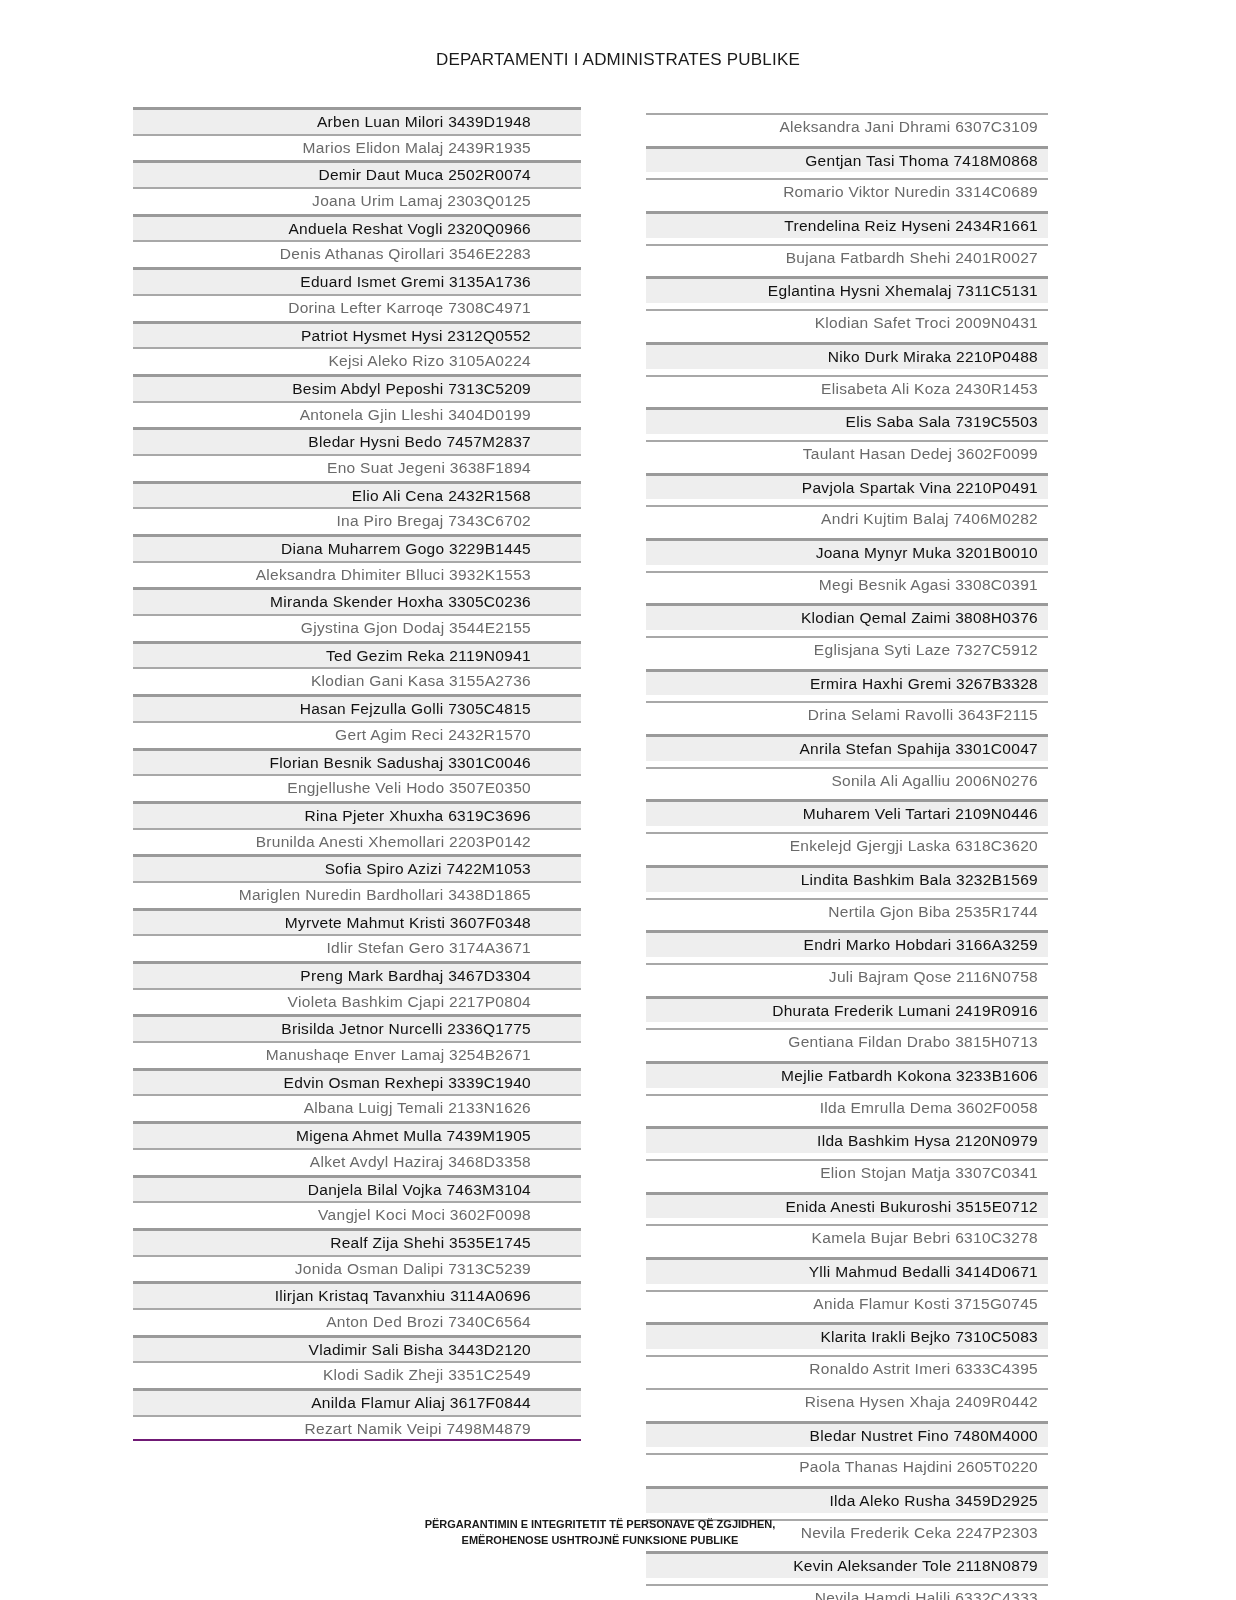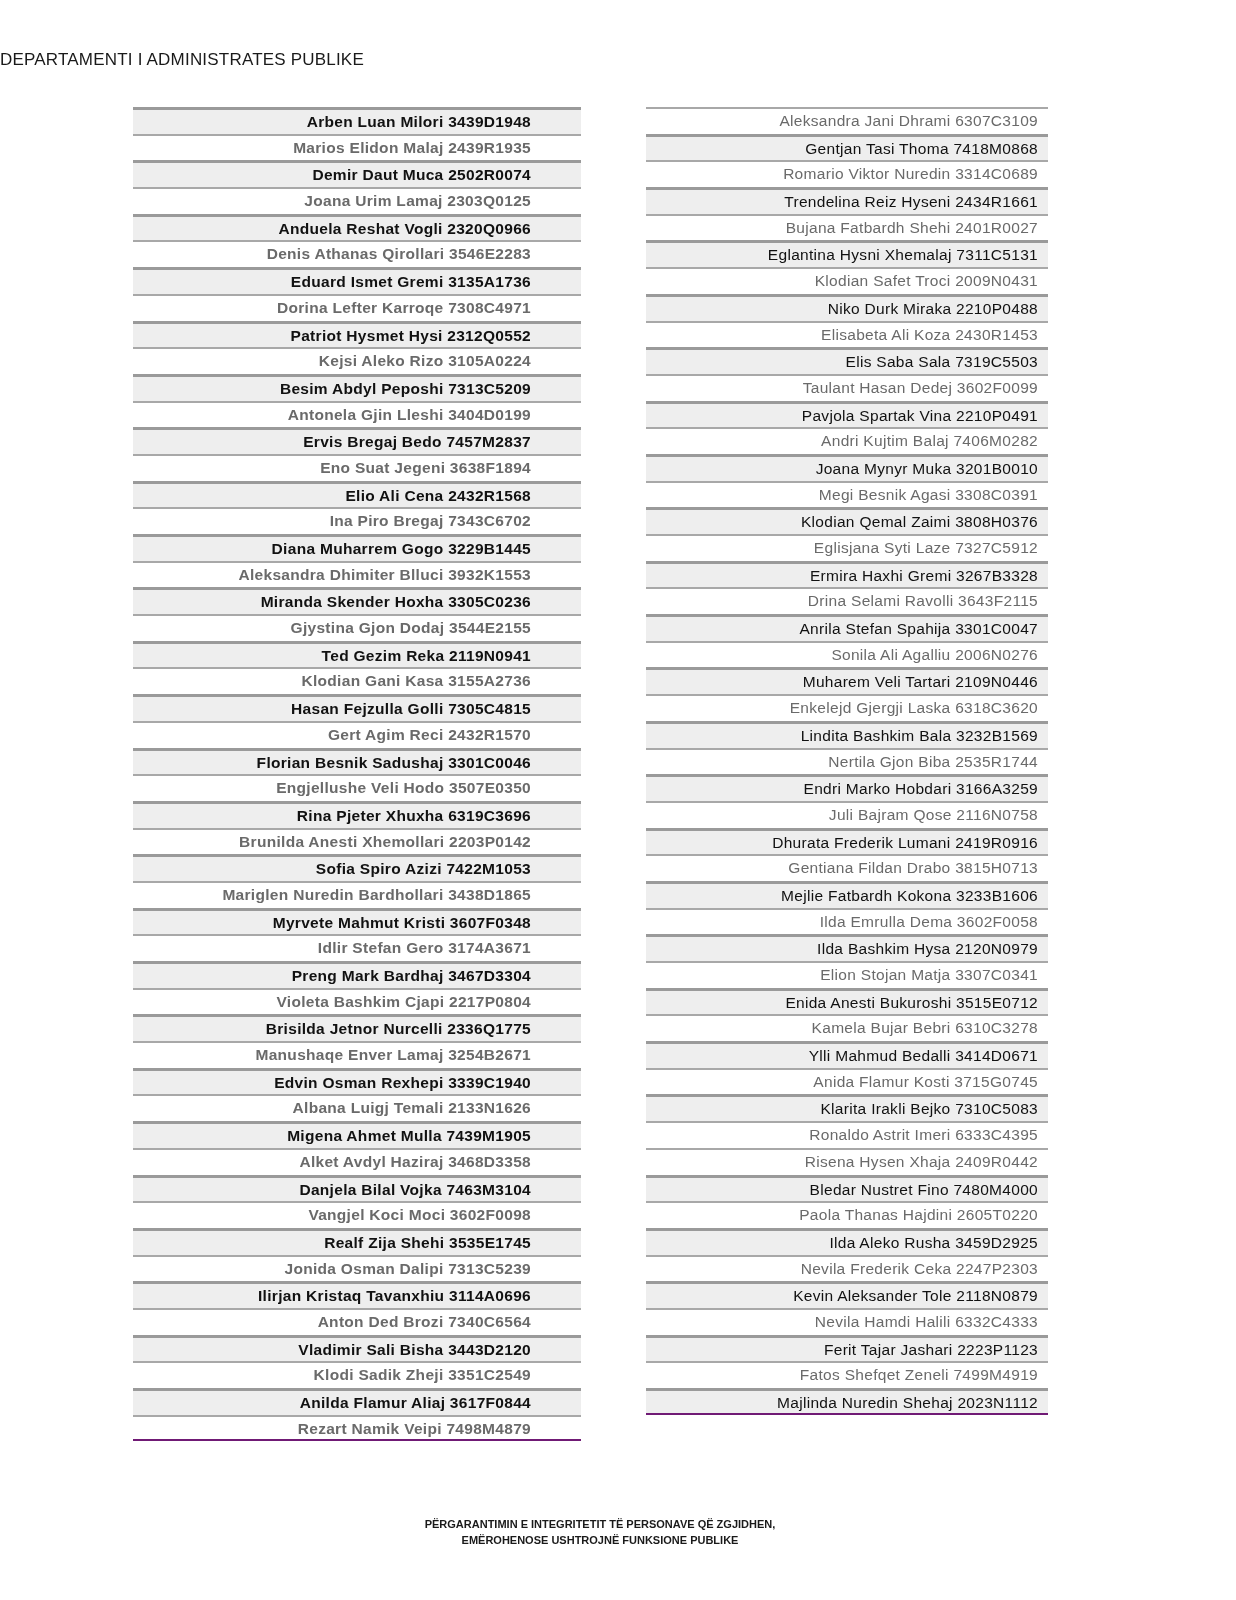--- a/index.html
+++ b/index.html
@@ -9,42 +9,43 @@
       background: #ffffff;
       position: relative;
       font-family: "Liberation Sans", "DejaVu Sans", sans-serif;
       overflow: hidden;
     }
     .page-title {
       position: absolute;
       top: 50px;
       left: 0;
       width: 1236px;
+      text-align: center;
       font-size: 17px;
       color: #1a1a1a;
       letter-spacing: 0.2px;
     }
     .column {
       position: absolute;
       top: 107px;
     }
-    .col-left { left: 133px; width: 448px; font-weight: bold; }
+    .col-left { left: 133px; width: 448px; }
     .col-right { left: 646px; width: 402px; }
     .row {
       height: 26.7px;
       box-sizing: border-box;
       text-align: right;
       font-size: 15.5px;
       line-height: 24px;
       padding-right: 50px;
       white-space: nowrap;
       border-top: 2px solid #a8a8a8;
       letter-spacing: 0.3px;
     }
-    .col-right .row { padding-right: 10px; }
+    .col-right .row { padding-right: 10px; margin-top: 6px; }
     .row.shade {
       background: #eeeeee;
       color: #111111;
       border-top: 3px solid #9a9a9a;
     }
     .row.plain {
       background: #ffffff;
       color: #6a6a6a;
     }
     .column .row:last-child { border-bottom: 2px solid #701a75; }
@@ -71,21 +72,21 @@
     <div class="row shade">Demir Daut Muca 2502R0074</div>
     <div class="row plain">Joana Urim Lamaj 2303Q0125</div>
     <div class="row shade">Anduela Reshat Vogli 2320Q0966</div>
     <div class="row plain">Denis Athanas Qirollari 3546E2283</div>
     <div class="row shade">Eduard Ismet Gremi 3135A1736</div>
     <div class="row plain">Dorina Lefter Karroqe 7308C4971</div>
     <div class="row shade">Patriot Hysmet Hysi 2312Q0552</div>
     <div class="row plain">Kejsi Aleko Rizo 3105A0224</div>
     <div class="row shade">Besim Abdyl Peposhi 7313C5209</div>
     <div class="row plain">Antonela Gjin Lleshi 3404D0199</div>
-    <div class="row shade">Ervis Bregaj Bedo 7457M2837</div>
+    <div class="row shade">Bledar Hysni Bedo 7457M2837</div>
     <div class="row plain">Eno Suat Jegeni 3638F1894</div>
     <div class="row shade">Elio Ali Cena 2432R1568</div>
     <div class="row plain">Ina Piro Bregaj 7343C6702</div>
     <div class="row shade">Diana Muharrem Gogo 3229B1445</div>
     <div class="row plain">Aleksandra Dhimiter Blluci 3932K1553</div>
     <div class="row shade">Miranda Skender Hoxha 3305C0236</div>
     <div class="row plain">Gjystina Gjon Dodaj 3544E2155</div>
     <div class="row shade">Ted Gezim Reka 2119N0941</div>
     <div class="row plain">Klodian Gani Kasa 3155A2736</div>
     <div class="row shade">Hasan Fejzulla Golli 7305C4815</div>

